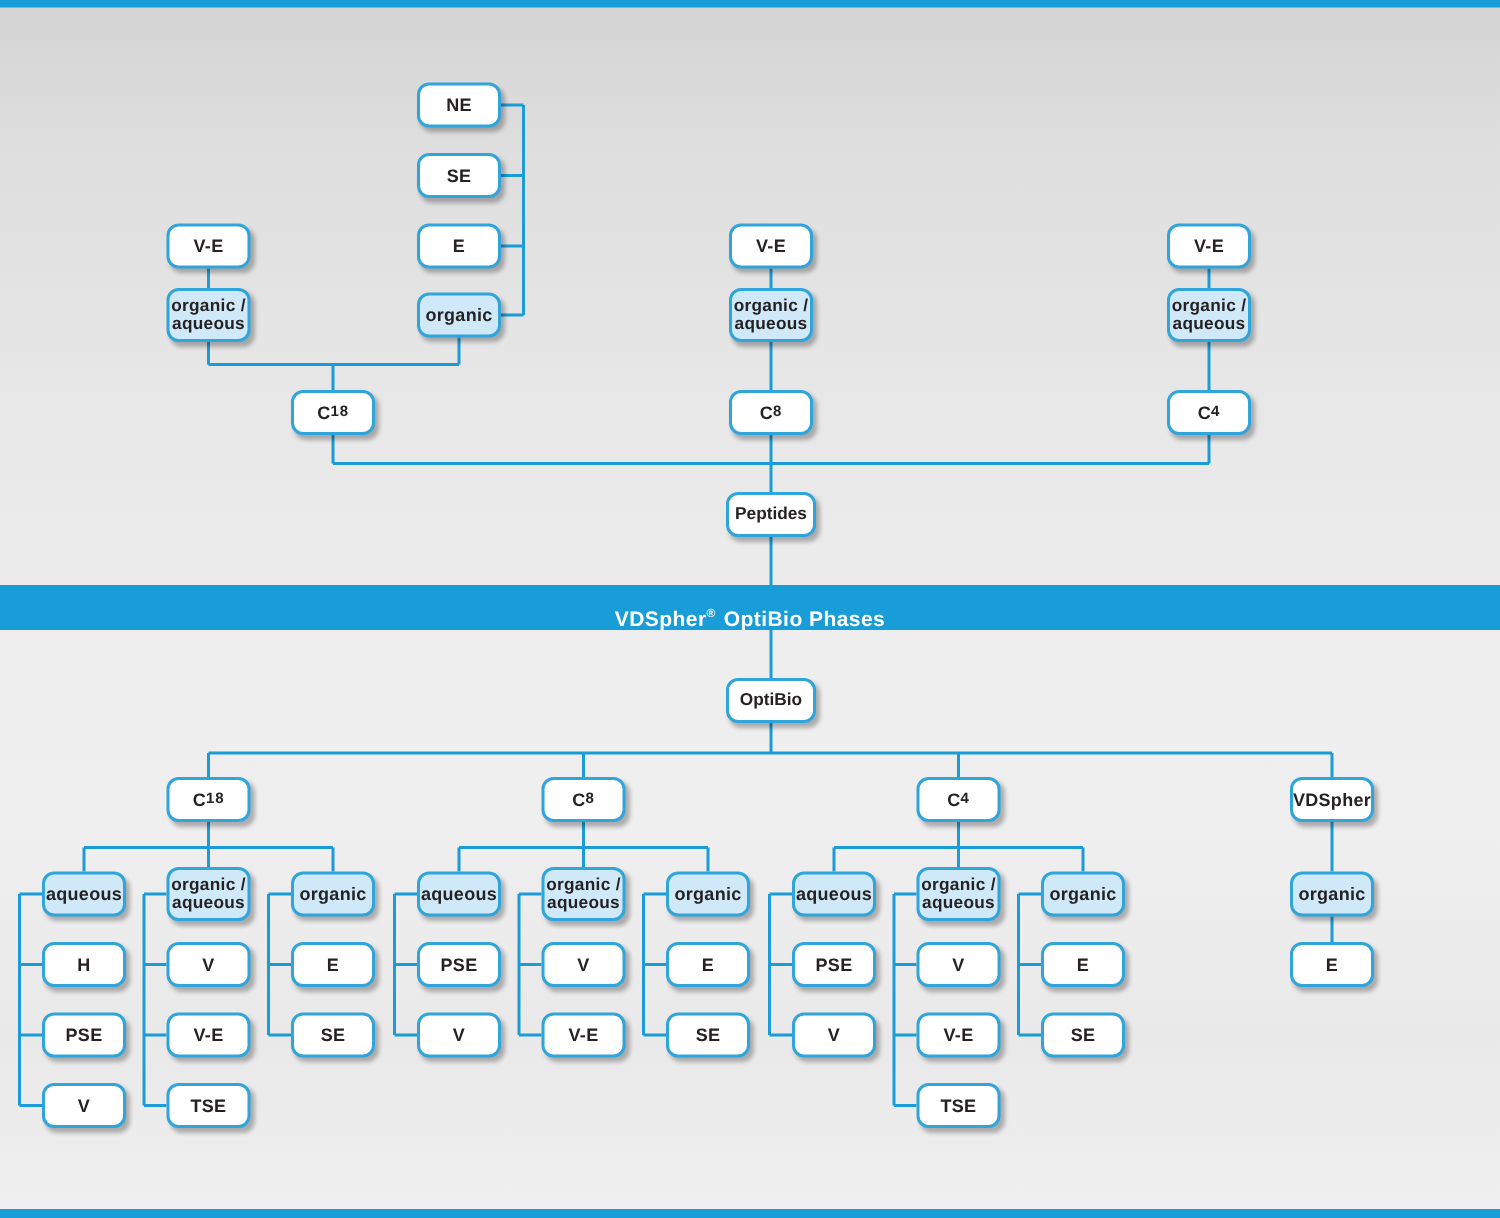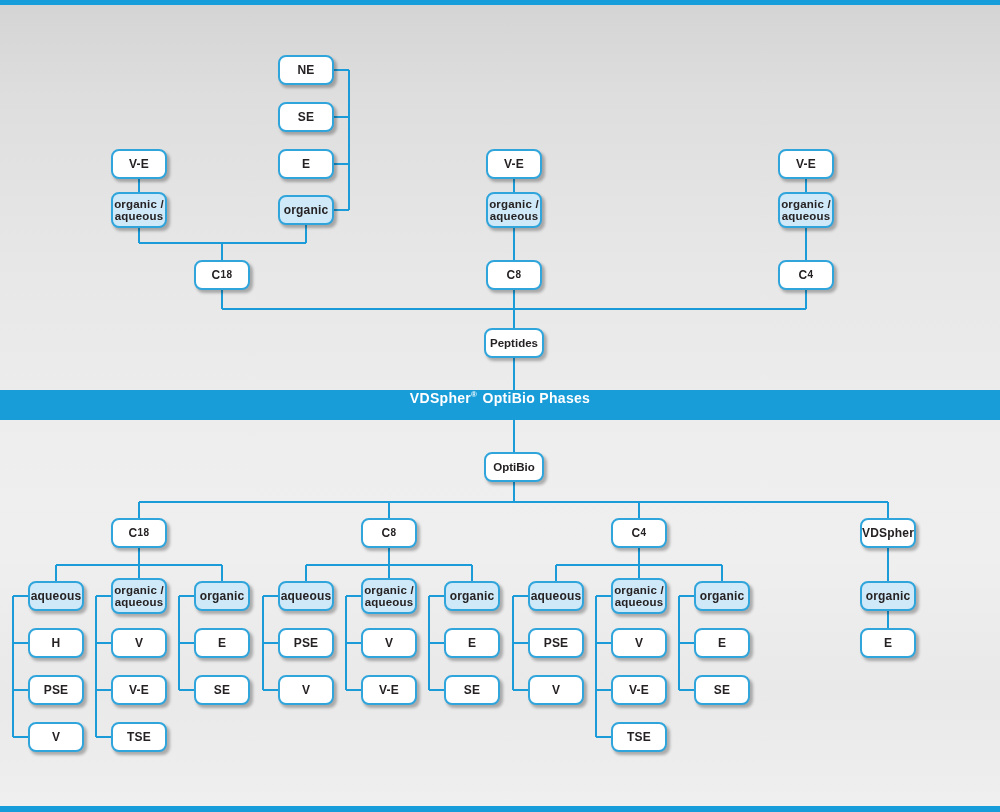--- a/index.html
+++ b/index.html
@@ -34,21 +34,21 @@
     letter-spacing:0.2px;
     line-height:12px;
   }
   .node.blue { background:#cfe9f8; }
   .node.double { height:36px; flex-direction:column; font-size:11.5px; line-height:12.5px; }
   .node.wide { width:60px; font-size:11.5px; letter-spacing:0; }
   .node .num { font-size:10px; letter-spacing:0.5px;text-align:center; }
   .band {
     position:absolute; left:0; top:390px; width:1000px; height:30px;
     background:#189dd9;
-    display:flex; align-items:flex-start; justify-content:center;
+    display:flex; align-items:flex-end; justify-content:center;
     color:#ffffff; font-weight:bold; font-size:14px; letter-spacing:0.3px;
   }
   .band sup { font-size:8px; line-height:0; vertical-align:super; margin-right:1px; }
 </style>
 </head>
 <body>
 
 <div id="stage">
 
   <div class="topbar"></div>

